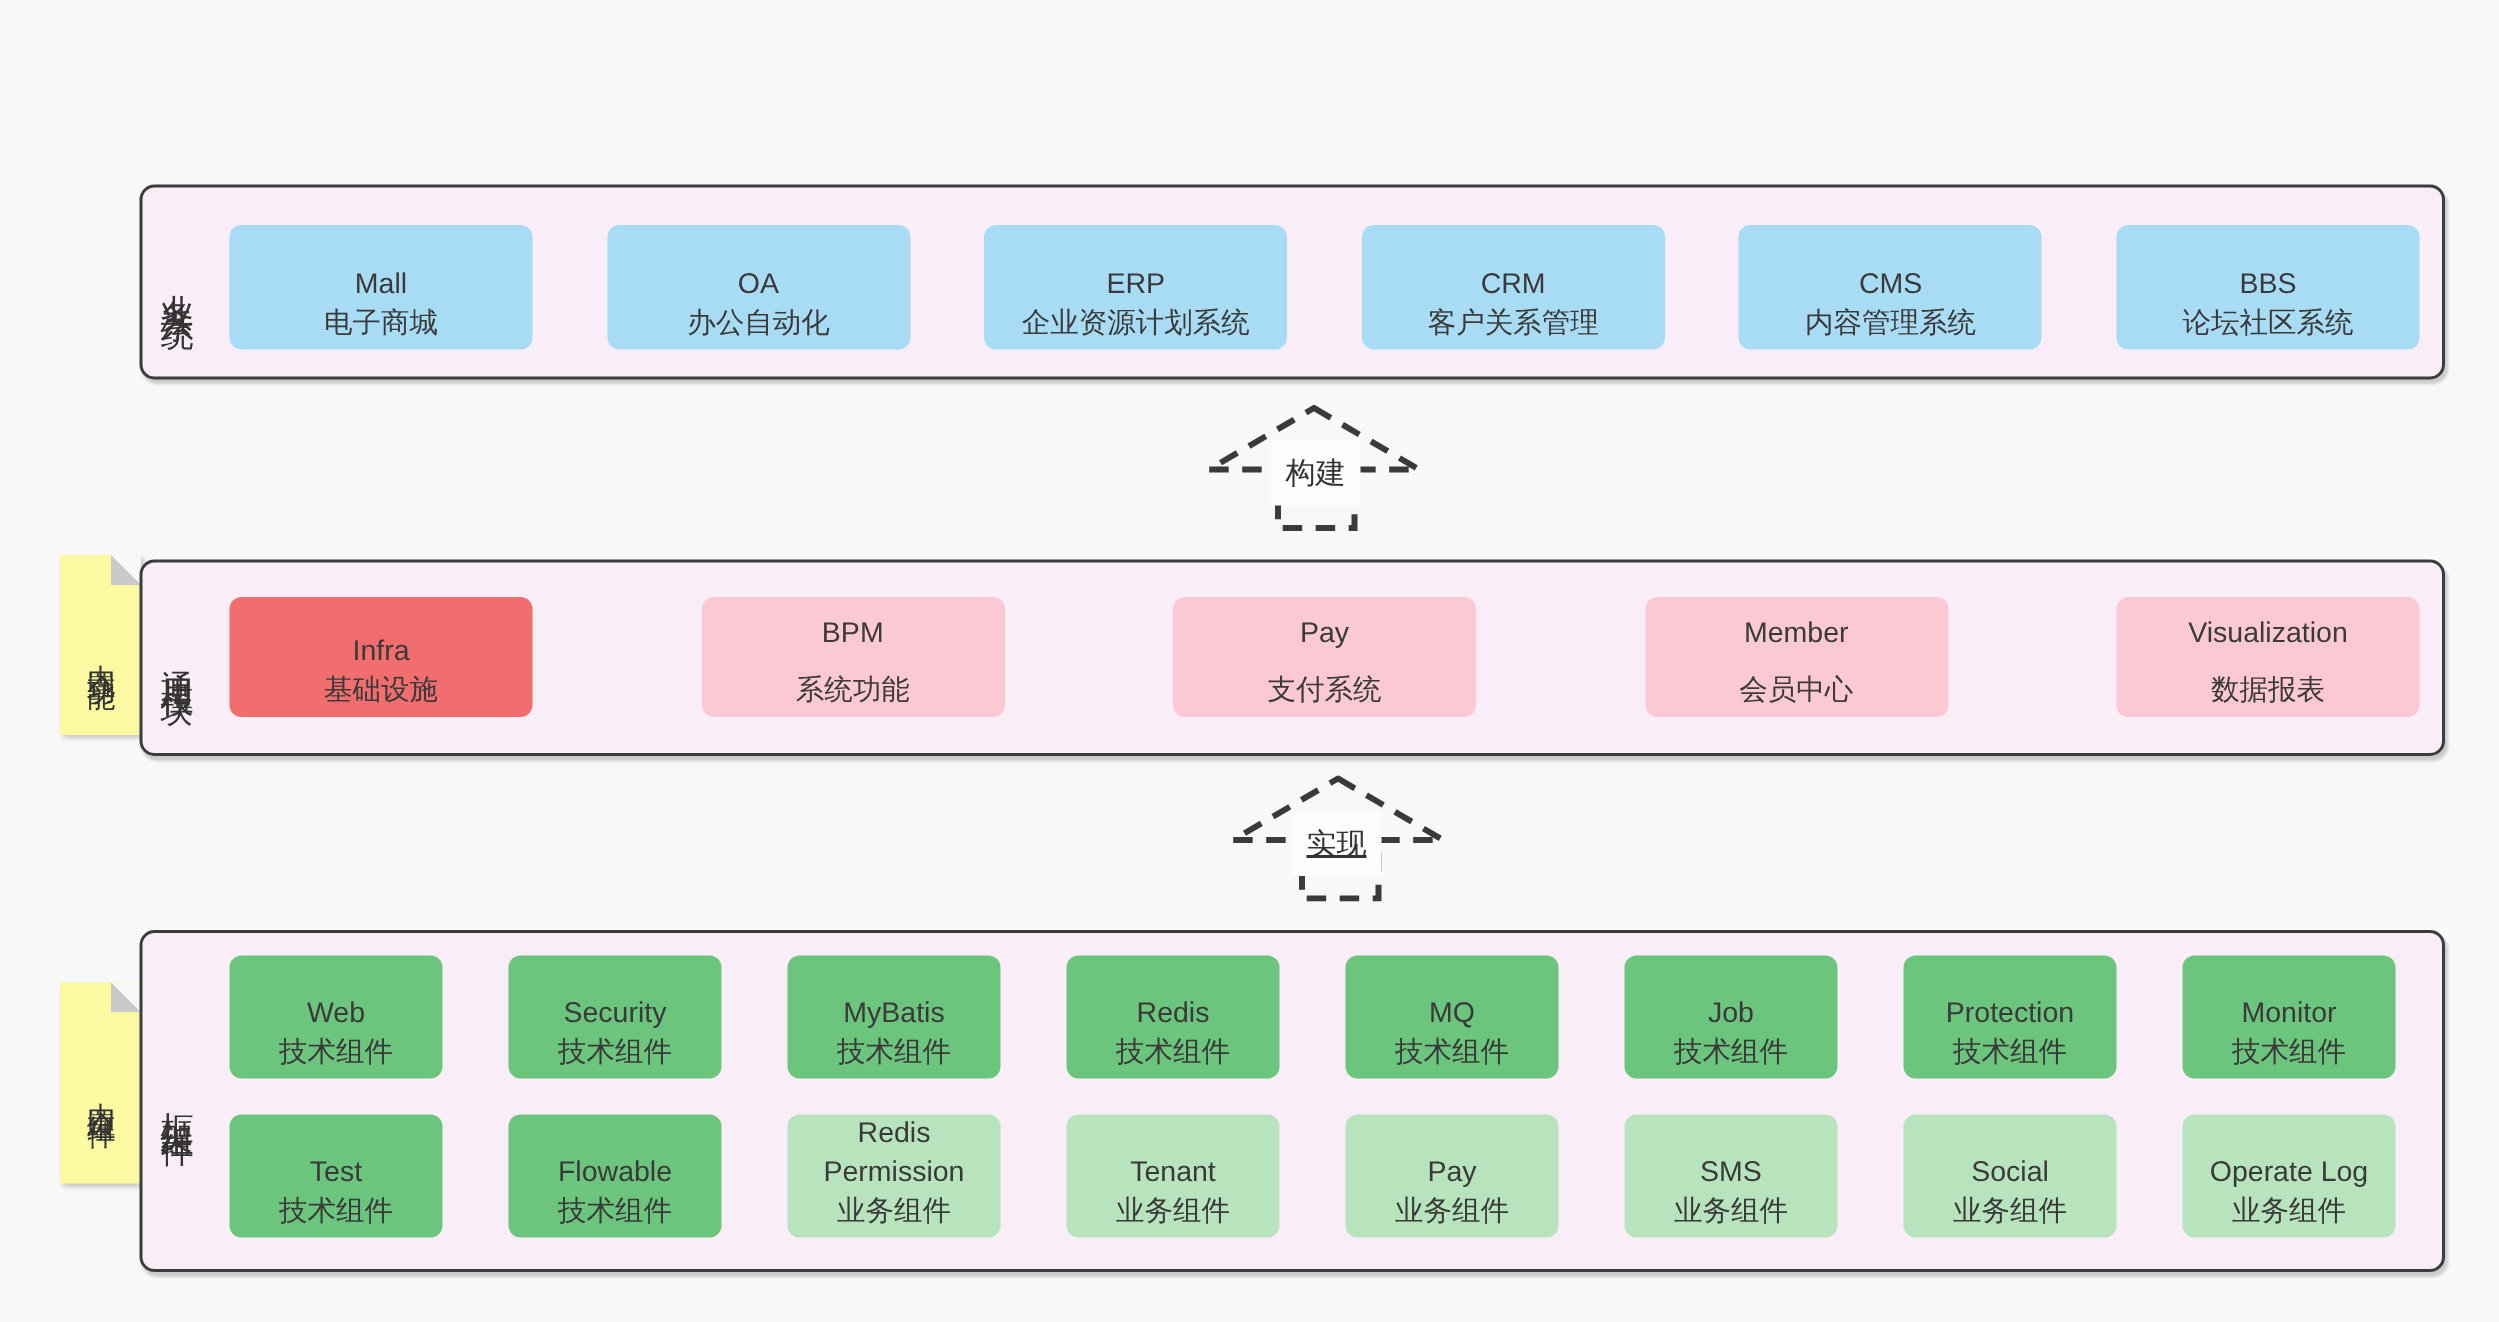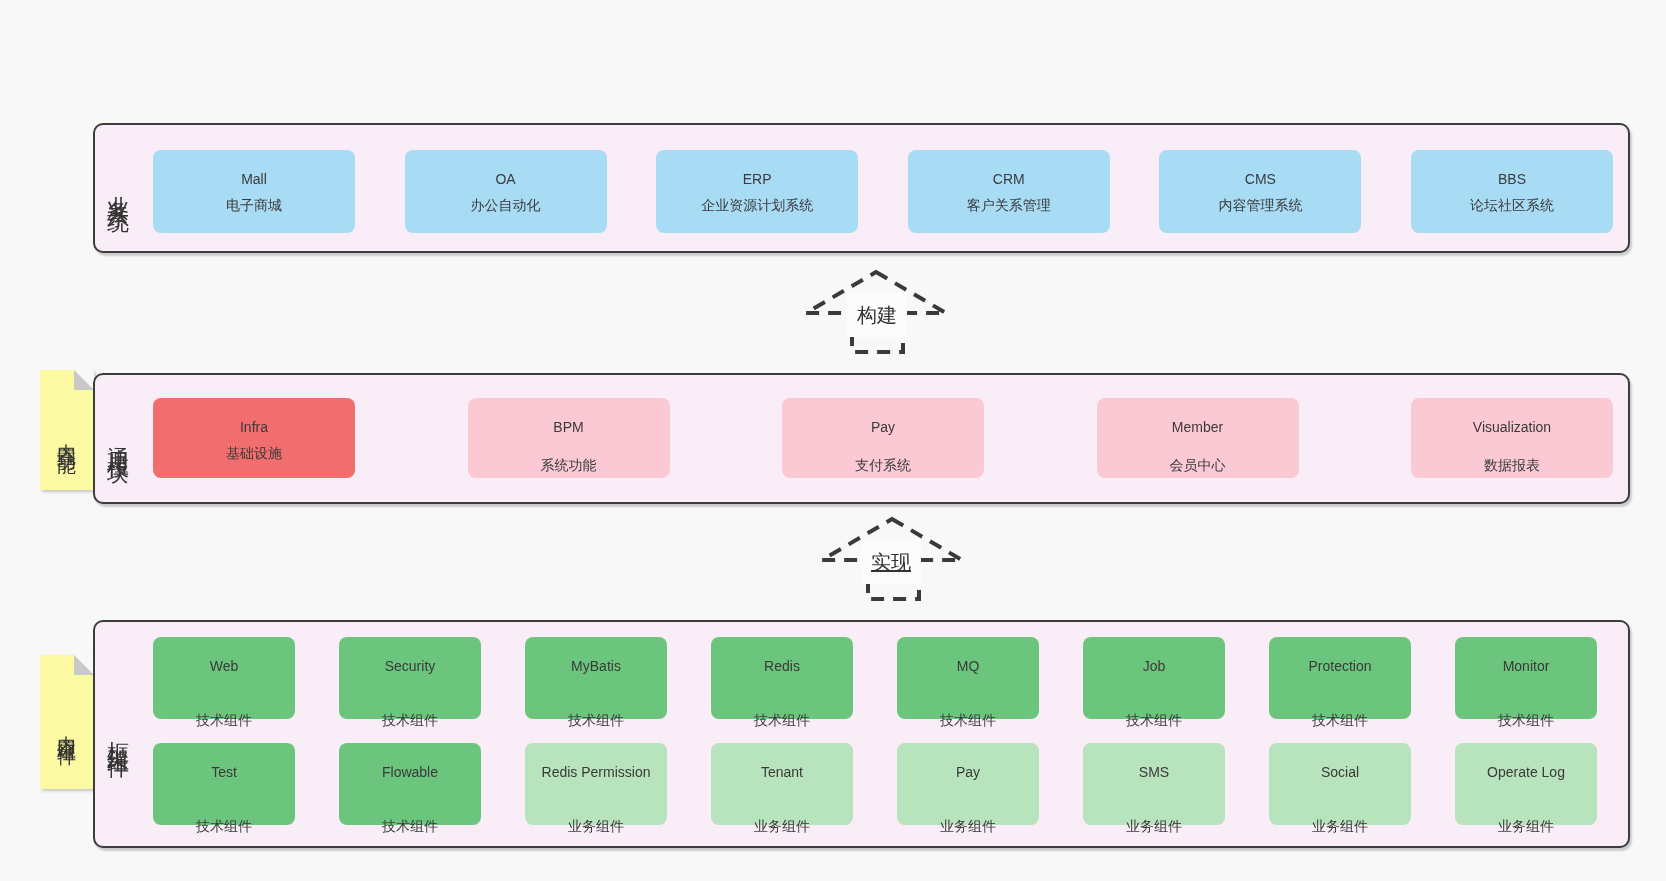--- a/index.html
+++ b/index.html
@@ -26,26 +26,26 @@
     font-size:22px;letter-spacing:5px;line-height:1;color:#333;white-space:nowrap;
   }
   .row{position:absolute;left:58px;display:flex;justify-content:space-between;}
   .row6{right:15px;}
   .row8{right:31px;}
   #row-business{top:25px;height:83px;}
   #row-modules{top:23px;height:80px;}
   #row-comp-1{top:15px;height:82px;}
   #row-comp-2{top:121px;height:82px;}
   .box{
-    border-radius:8px;box-sizing:border-box;padding:16px 6px;
-    display:flex;flex-direction:column;align-items:center;justify-content:flex-start;
-    text-align:center;font-size:14px;line-height:26px;color:#3a3a3a;
+    border-radius:8px;box-sizing:border-box;padding:4px 6px;
+    display:flex;flex-direction:column;align-items:center;justify-content:flex-end;
+    text-align:center;font-size:19px;line-height:26px;color:#3a3a3a;
   }
   .row6 .box{width:202px;}
-  .row8 .box{width:142px;gap:28px;}
+  .row8 .box{width:142px;}
   .blue{background:var(--box-blue,#a8dcf5);}
   .red{background:var(--box-red,#f26d6d);}
   .pink{background:var(--box-pink,#fbc9d3);gap:12px;}
   .gdark{background:var(--box-green-dark,#6cc57d);}
   .glight{background:var(--box-green-light,#b7e3bd);}
   .note{
     position:absolute;left:40px;width:54px;z-index:0;
     background:var(--note-yellow,#fbf9a2);
     box-shadow:2px 2px 3px rgba(0,0,0,0.2);
     display:flex;align-items:center;justify-content:center;

